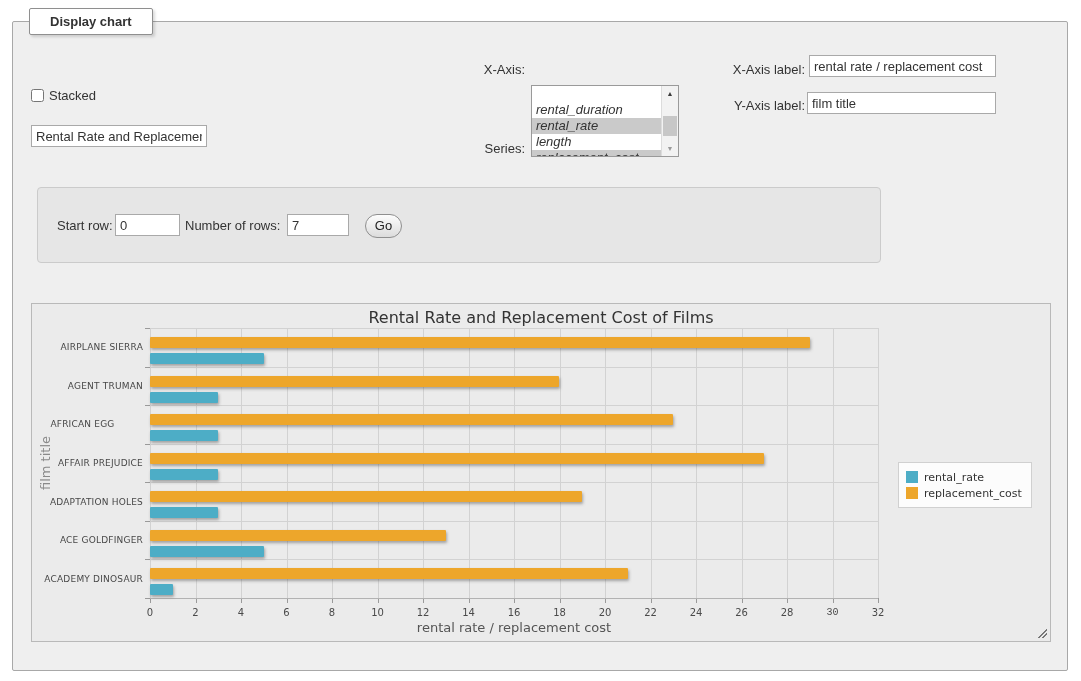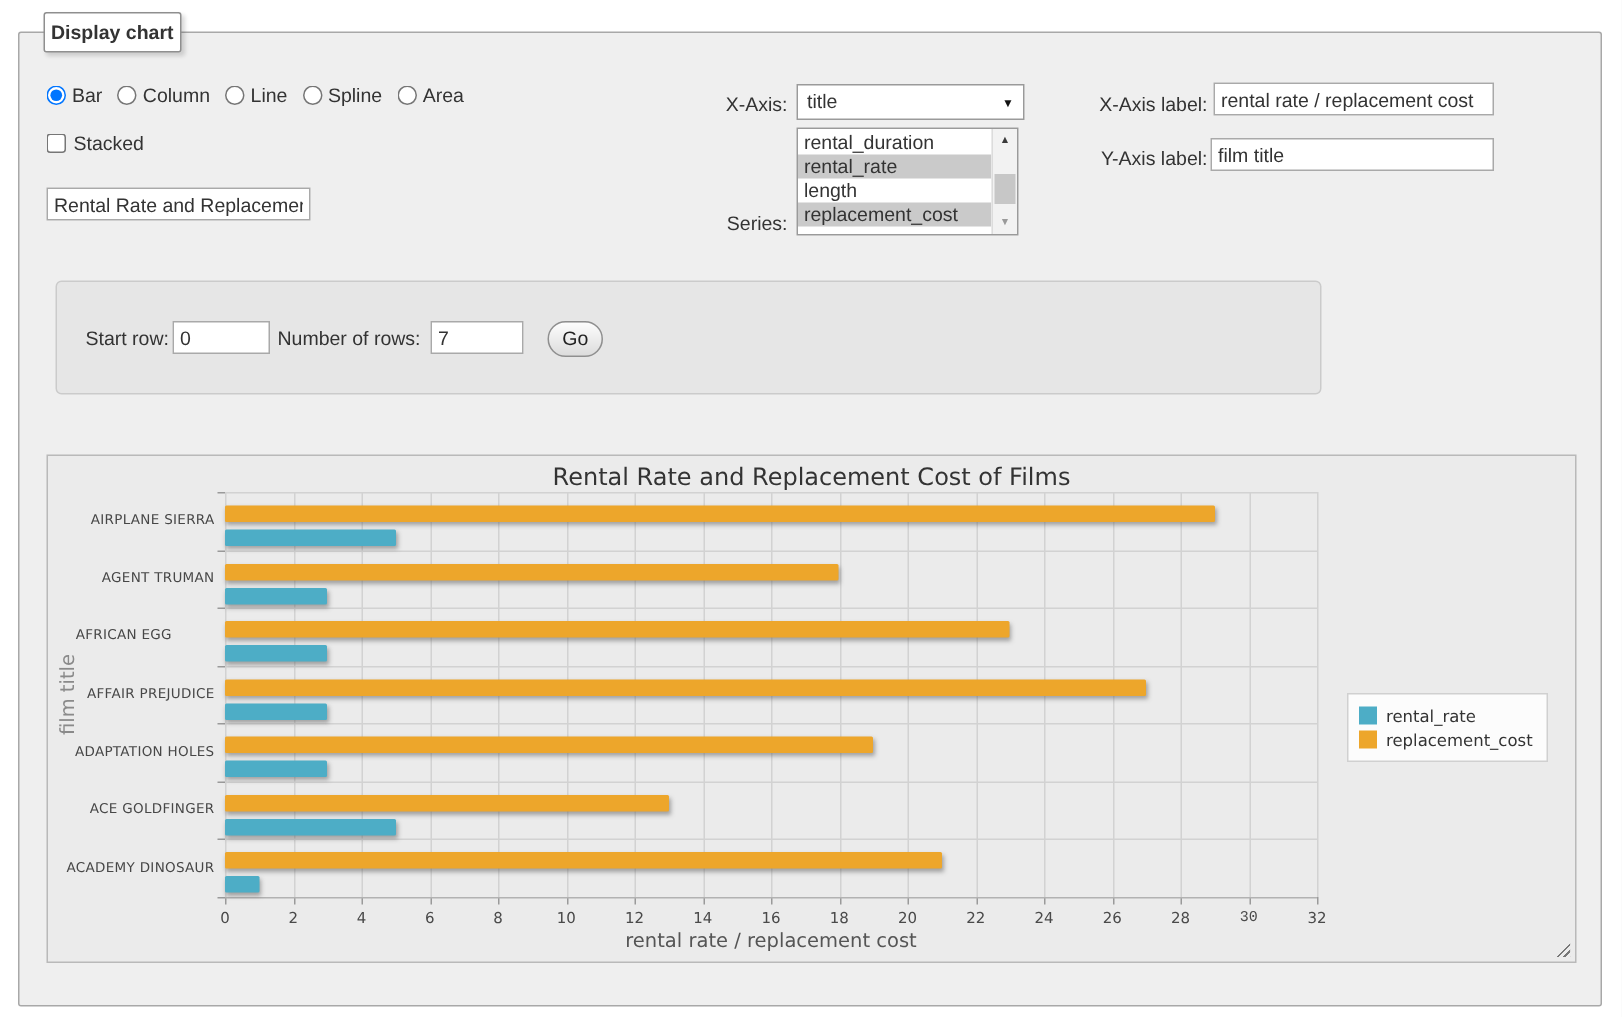--- a/index.html
+++ b/index.html
@@ -8,21 +8,21 @@
     width:1081px; height:681px; position:relative;
     font-family:"Liberation Sans", sans-serif; font-size:13px; color:#333;
   }
   
   .fieldset {
     position:absolute; left:12px; top:21px; width:1056px; height:650px;
     background:#efefef; border:1px solid #a8a8a8; border-radius:2px;
   }
   .legendbox {
     position:absolute; left:16px; top:-14px; background:#fff;
-    border:1px solid #8f8f8f; border-radius:2px; padding:5px 4px;
+    border:1px solid #8f8f8f; border-radius:2px; padding:5px 20px;
     font-weight:bold; font-size:13px; color:#333;
     box-shadow:2px 2px 3px rgba(0,0,0,0.15);
   }
   
   .radio-row { position:absolute; left:18px; top:34px; display:flex; align-items:center; gap:10px; }
   .radio-item { display:flex; align-items:center; gap:4px; cursor:default; }
   .radio-item input { width:13px; height:13px; }
   .check-row { position:absolute; left:18px; top:66px; display:flex; align-items:center; gap:5px; }
   .check-row input { width:13px; height:13px; }
   .txt-input {
@@ -37,21 +37,21 @@
   #yal-caption { left:700px; top:76px; width:92px;text-align:right; }
   .selectbox {
     position:absolute; left:518px; top:34px; width:152px; height:24px;
     background:#fff; border:1px solid #9a9a9a; padding:3px 18px 3px 6px;
   }
   .selectbox .arrow { position:absolute; right:6px; top:7px; font-size:8px; color:#111; }
   .listbox {
     position:absolute; left:518px; top:63px; width:148px; height:72px;
     background:#fff; border:1px solid #9a9a9a; display:flex;
   }
-  .list-options { flex:1 1 auto; overflow:hidden; padding-top:1px; }
+  .list-options { flex:1 1 auto; overflow:hidden; padding-top:16px;font-style:italic; }
   .list-option { height:16px; line-height:16px; padding-left:4px; white-space:nowrap; }
   .list-option.selected { background:#cacaca; }
   .list-scrollbar {
     flex:0 0 17px; position:relative; background:#f2f2f2; border-left:1px solid #dcdcdc;
   }
   .sb-btn { position:absolute; left:0; width:16px; height:15px; text-align:center;
     font-size:7px; line-height:15px; background:#f2f2f2; }
   .sb-btn.up { top:0; color:#3a3a3a; }
   .sb-btn.down { bottom:0; color:#9a9a9a; }
   .sb-thumb { position:absolute; left:1px; top:30px; width:14px; height:20px; background:#c7c7c7; }
@@ -110,55 +110,29 @@
     background:repeating-linear-gradient(135deg,#777 0 1px,transparent 1px 3px);
     clip-path:polygon(100% 0,100% 100%,0 100%);
   }
 </style>
 </head>
 <body>
 
 <div class="fieldset">
   <div class="legendbox">Display chart</div>
 
-  <div class="radio-row">
-      <label class="radio-item">
-        <input type="radio" name="charttype" checked="" style="">
-        <span>Bar</span>
-      </label>
-      <label class="radio-item">
-        <input type="radio" name="charttype" style="">
-        <span>Column</span>
-      </label>
-      <label class="radio-item">
-        <input type="radio" name="charttype" style="">
-        <span>Line</span>
-      </label>
-      <label class="radio-item">
-        <input type="radio" name="charttype" style="">
-        <span>Spline</span>
-      </label>
-      <label class="radio-item">
-        <input type="radio" name="charttype" style="">
-        <span>Area</span>
-      </label>
-    </div>
 
   <label class="check-row">
     <input type="checkbox" id="stacked-cb" style="">
     <span>Stacked</span>
   </label>
 
   <input class="txt-input" id="title-input" value="Rental Rate and Replacement Cost of Films" style="">
 
   <span class="ctl-label" id="xaxis-caption">X-Axis:</span>
-  <div class="selectbox">
-    <span>title</span>
-    <span class="arrow">▼</span>
-  </div>
 
   <span class="ctl-label" id="series-caption">Series:</span>
   <div class="listbox">
     <div class="list-options">
         <div class="list-option">rental_duration</div>
         <div class="list-option selected">rental_rate</div>
         <div class="list-option">length</div>
         <div class="list-option selected">replacement_cost</div>
       </div>
     <div class="list-scrollbar">

